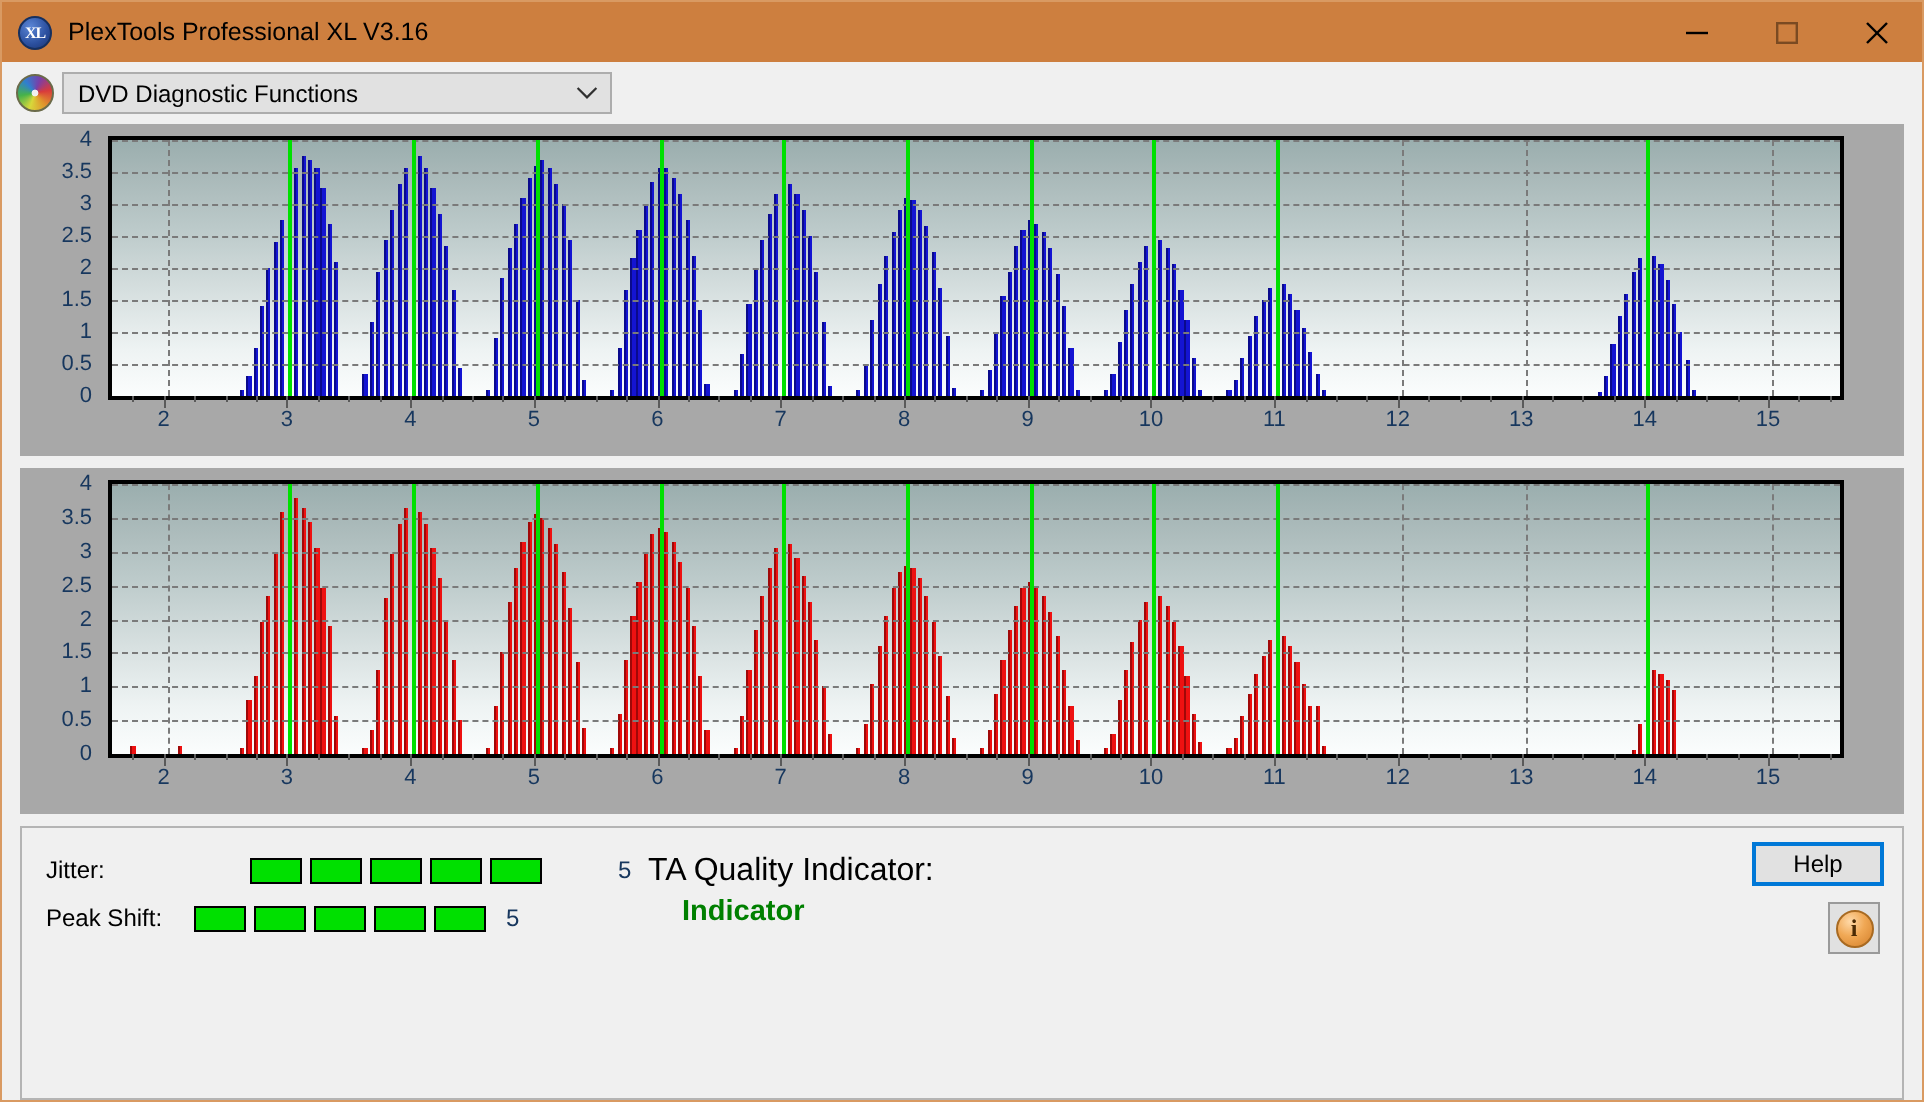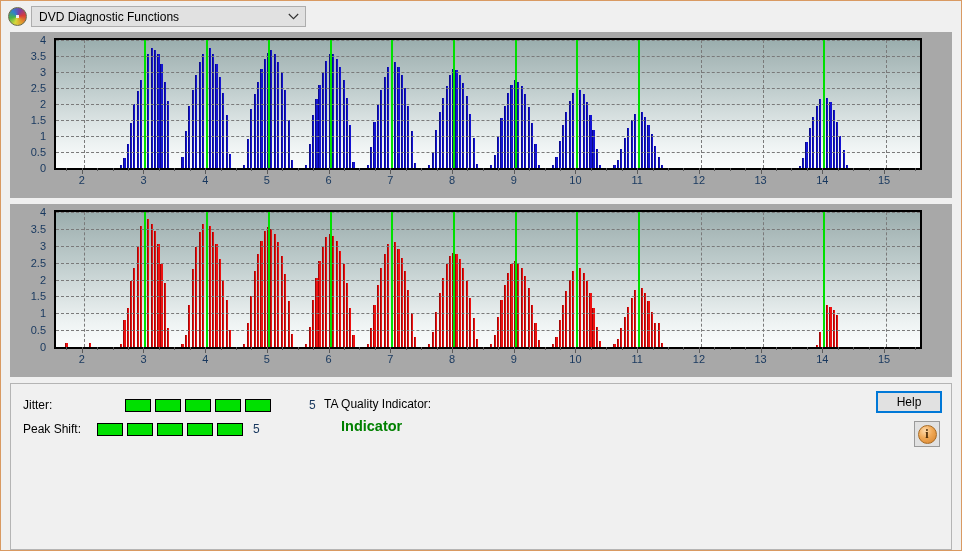--- a/index.html
+++ b/index.html
@@ -232,21 +232,21 @@
     background: #00e000;
     border: 1px solid #000;
     box-sizing: border-box;
   }
   .metric-value {
     font-size: 12px; color: #17375e;
     margin-left: 10px;
   }
   .tqi-label {
     position: absolute;
-    font-size: 12px; color: #000;
+    font-size: 16px; color: #000;
     white-space: nowrap;
   }
   .tqi-value {
     position: absolute;
     font-size: 14.5px; font-weight: bold;
     color: #008000;
     white-space: nowrap;
   }
   .start-btn {
     position: absolute;
@@ -286,20 +286,42 @@
     display: flex; align-items: center;
     padding-left: 5px;
   }
   .status-text { font-size: 12px; color: #d02020; }
 </style>
 </head>
 <body>
 
 <div id="app">
 
+  <div class="titlebar">
+    <div class="app-icon">XL</div>
+    <div class="title-text">PlexTools Professional XL V3.16</div>
+    <div class="win-buttons">
+      <div class="win-btn">
+        <svg width="11" height="11" viewBox="0 0 11 11">
+            <line x1="0" y1="5.5" x2="11" y2="5.5" stroke="#000" stroke-width="1.2"></line>
+          </svg>
+      </div>
+      <div class="win-btn">
+        <svg width="11" height="11" viewBox="0 0 11 11">
+            <rect x="0.6" y="0.6" width="9.8" height="9.8" fill="none" stroke="#7a4a22" stroke-width="1.2"></rect>
+          </svg>
+      </div>
+      <div class="win-btn">
+        <svg width="11" height="11" viewBox="0 0 11 11">
+            <line x1="0.5" y1="0.5" x2="10.5" y2="10.5" stroke="#000" stroke-width="1.2"></line>
+            <line x1="10.5" y1="0.5" x2="0.5" y2="10.5" stroke="#000" stroke-width="1.2"></line>
+          </svg>
+      </div>
+    </div>
+  </div>
 
 
   <div class="toolbar">
     <div class="drive-icon"></div>
     <div class="combo" id="combo-function">
       <span>DVD Diagnostic Functions</span>
       <span class="chev">
         <svg width="11" height="7" viewBox="0 0 11 7">
             <path d="M0.8 1 L5.5 5.7 L10.2 1" fill="none" stroke="#303030" stroke-width="1.1"></path>
           </svg>

